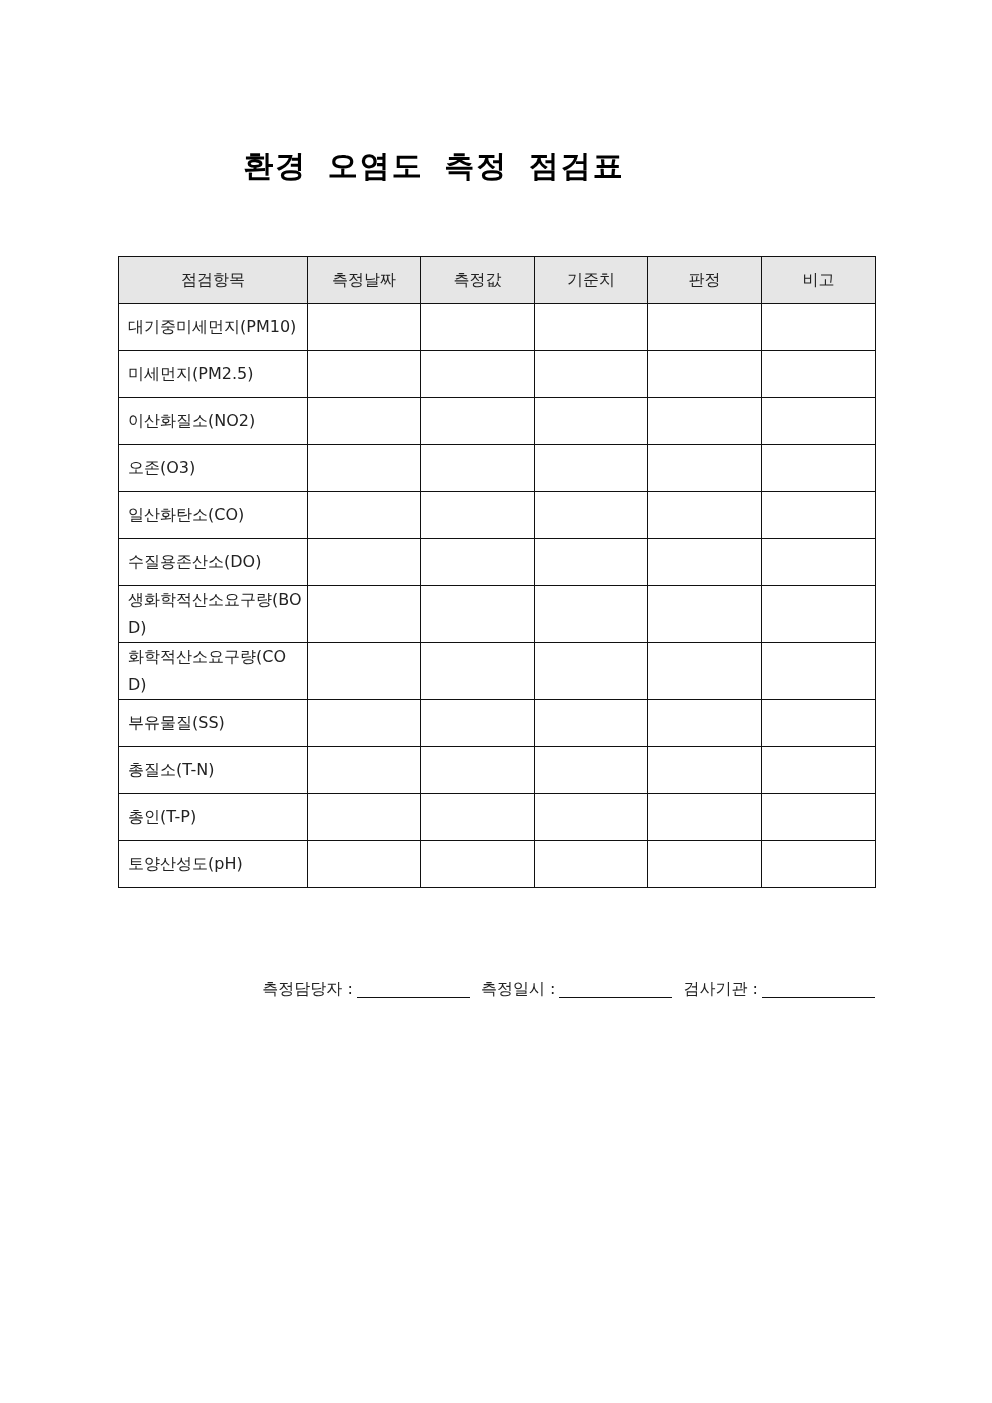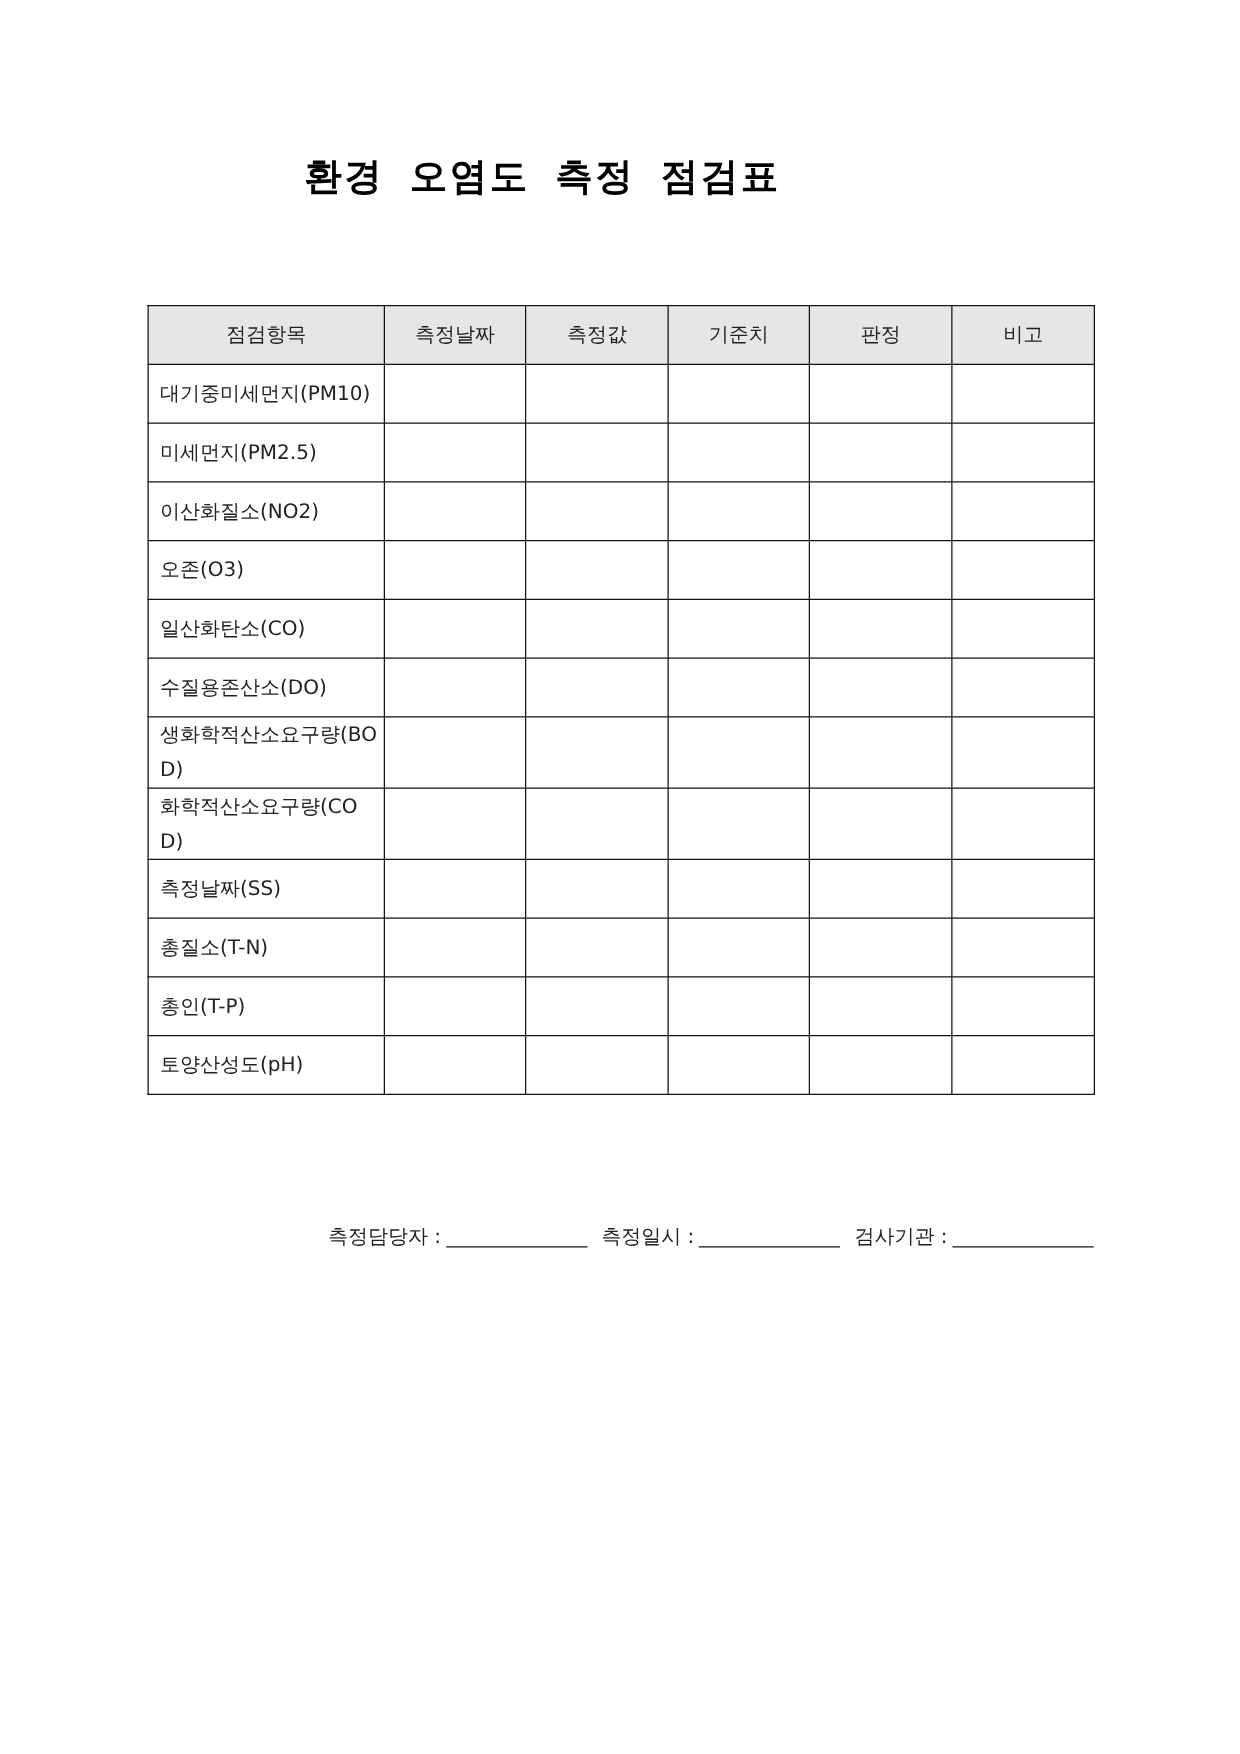--- a/index.html
+++ b/index.html
@@ -1,18 +1,18 @@
 <!DOCTYPE html>
 <html><head>
 <meta charset="utf-8">
 <style>
   html, body { margin: 0; padding: 0; background: #ffffff; }
   body { width: 992px; height: 1403px; position: relative; font-family: "DejaVu Sans", "Liberation Sans", sans-serif; color: #111; }
-  .title { position: absolute; top: 121px; left: 0; width: 868px; text-align: center; font-size: 30px; font-weight: bold; letter-spacing: 2px; word-spacing: 8px; color: #000; }
-  table.sheet { position: absolute; left: 118px; top: 244px; border-collapse: collapse; table-layout: fixed; width: 757px; }
+  .title { position: absolute; top: 146px; left: 0; width: 868px; text-align: center; font-size: 30px; font-weight: bold; letter-spacing: 2px; word-spacing: 8px; color: #000; }
+  table.sheet { position: absolute; left: 118px; top: 256px; border-collapse: collapse; table-layout: fixed; width: 757px; }
   table.sheet th, table.sheet td { border: 1px solid #111; padding: 0; }
   table.sheet th { background: #e6e6e6; height: 46px; font-weight: normal; font-size: 16px; text-align: center; color: #222; }
   table.sheet td { height: 46px; font-size: 16px; vertical-align: middle; }
   table.sheet td.item { padding-left: 9px; padding-right: 4px; line-height: 28px; color: #222; word-break: break-all; }
   table.sheet tr.tall td { height: 56px; margin-left: 24px; }
   .footer { position: absolute; top: 979px; right: 117px; font-size: 16px; color: #222; white-space: nowrap; }
   .footer .lbl { margin-left: 6px; }
   .footer .blank { display: inline-block; width: 113px; border-bottom: 1px solid #111; height: 16px; vertical-align: -4px; margin-left: 4px; }
 </style>
 </head>
@@ -98,21 +98,21 @@
     </tr>
     <tr class="tall">
       <td class="item">화학적산소요구량(COD)</td>
       <td></td>
       <td></td>
       <td></td>
       <td></td>
       <td></td>
     </tr>
     <tr>
-      <td class="item">측정날짜(SS)</td>
+      <td class="item">부유물질(SS)</td>
       <td></td>
       <td></td>
       <td></td>
       <td></td>
       <td></td>
     </tr>
     <tr>
       <td class="item">총질소(T-N)</td>
       <td></td>
       <td></td>

